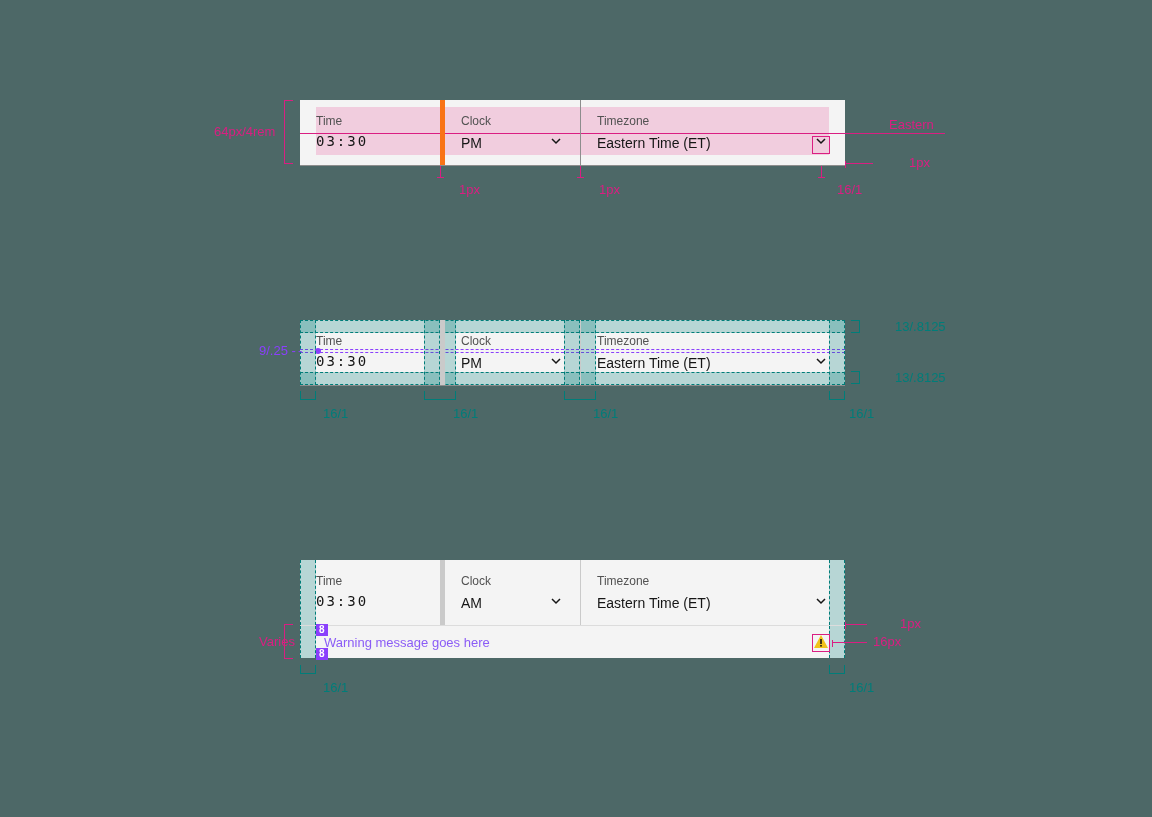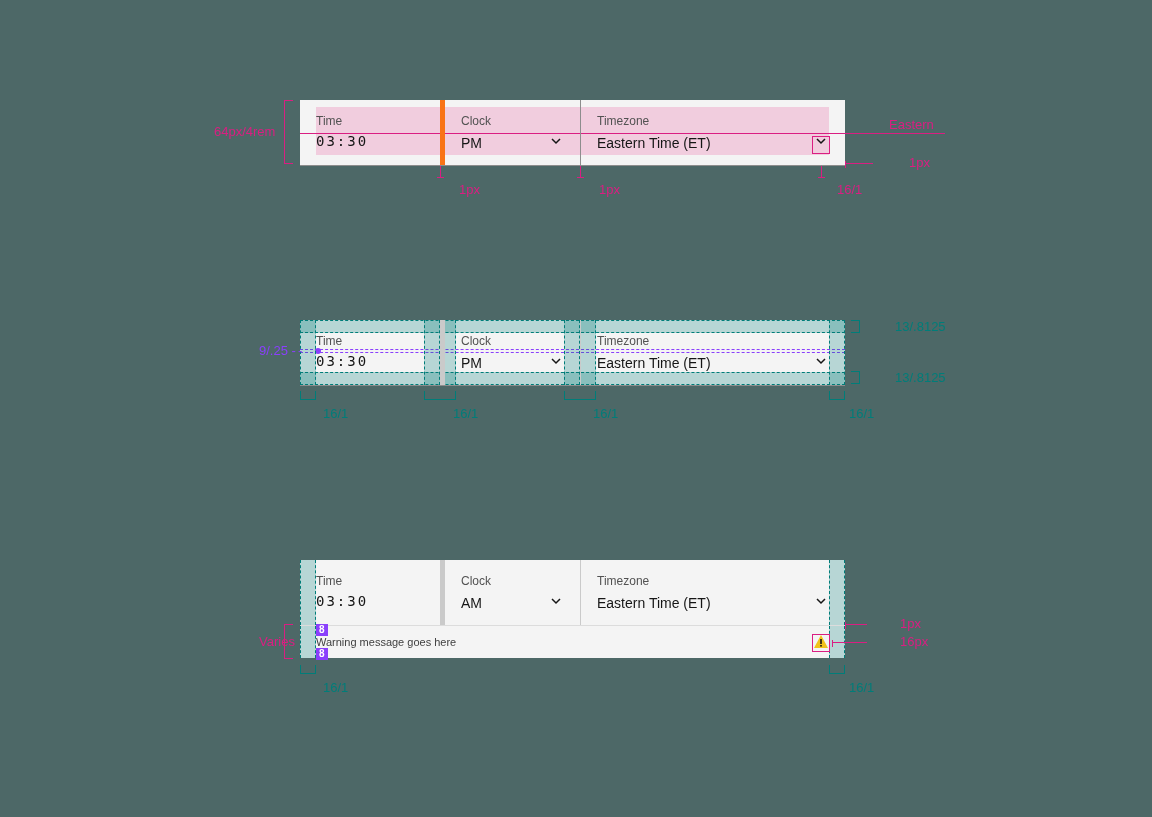--- a/index.html
+++ b/index.html
@@ -161,21 +161,21 @@
   .spec3 .msgrow {
     width: 545px;
     background: #f4f4f4;
     border-top: 1px solid #dcdcdc;
     padding: 8px 16px;
     display: flex;
     align-items: center;
     justify-content: space-between;
     position: relative;
   }
-  .spec3 .msg { font-size: 11px; color: #404040; }
+  .spec3 .msg { font-size: 13px; color: #8b5cf6; padding-left: 8px; }
 
   .purple-badge {
     position: absolute;
     background: #8a3ffc;
     color: #fff;
     font-size: 10px;
     font-weight: 600;
     padding: 0 3px;
     line-height: 12px;
   }
@@ -363,20 +363,20 @@
     </div>
   </div>
 
   <div class="vbracket pink" style="left:-16px; top:64px; height:35px;"></div>
   <div class="ann pink" style="left:-70px; top:74px;">Varies</div>
 
   <div class="hcap-right pink" style="left:545px; top:64px; width:22px;"></div>
   <div class="ann pink" style="left:571px; top:56px;">1px</div>
 
   <div class="hcap-right pink" style="left:532px; top:82px; width:35px;"></div>
-  <div class="ann pink" style="left:571px; top:74px;">16px</div>
+  <div class="ann pink" style="left:544px; top:74px;">16px</div>
 
   <div class="hbracket teal" style="left:0; top:106px; width:16px;"></div>
   <div class="ann teal" style="left:-6px; top:120px; font-size:13px;">16/1</div>
 
   <div class="hbracket teal" style="left:529px; top:106px; width:16px;"></div>
   <div class="ann teal" style="left:520px; top:120px; font-size:13px;">16/1</div>
 </div>
 
 </body></html>

